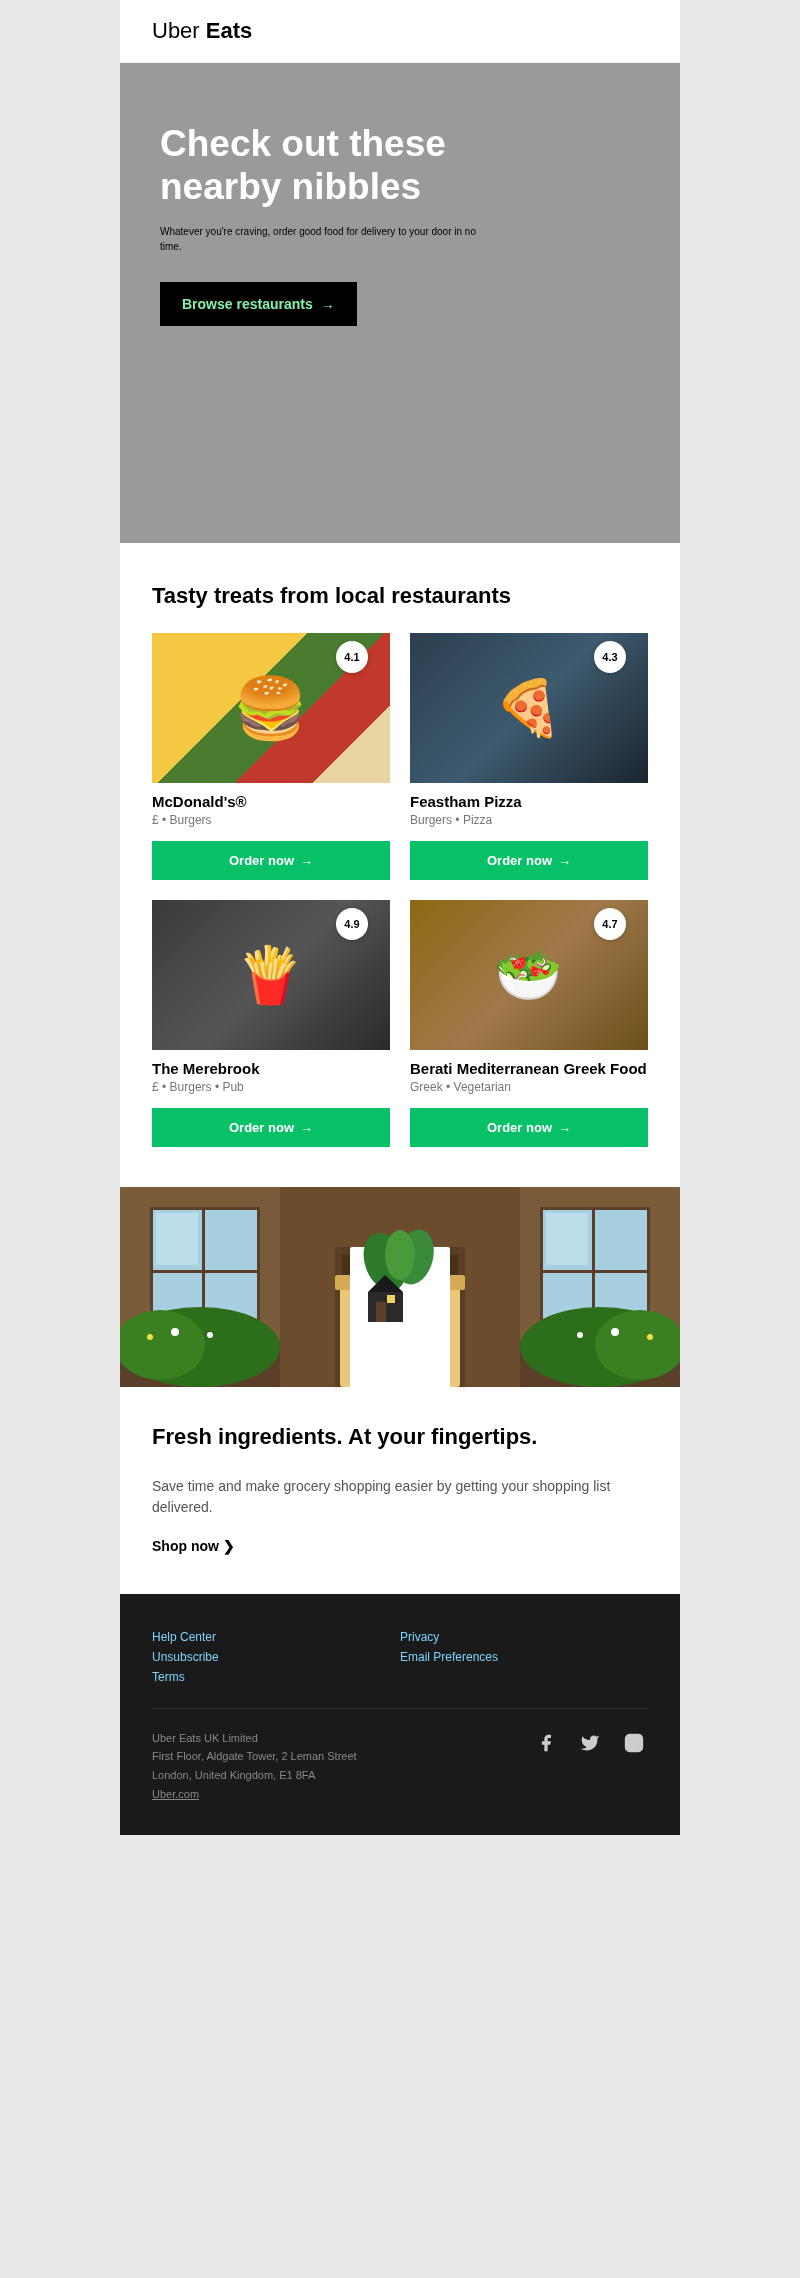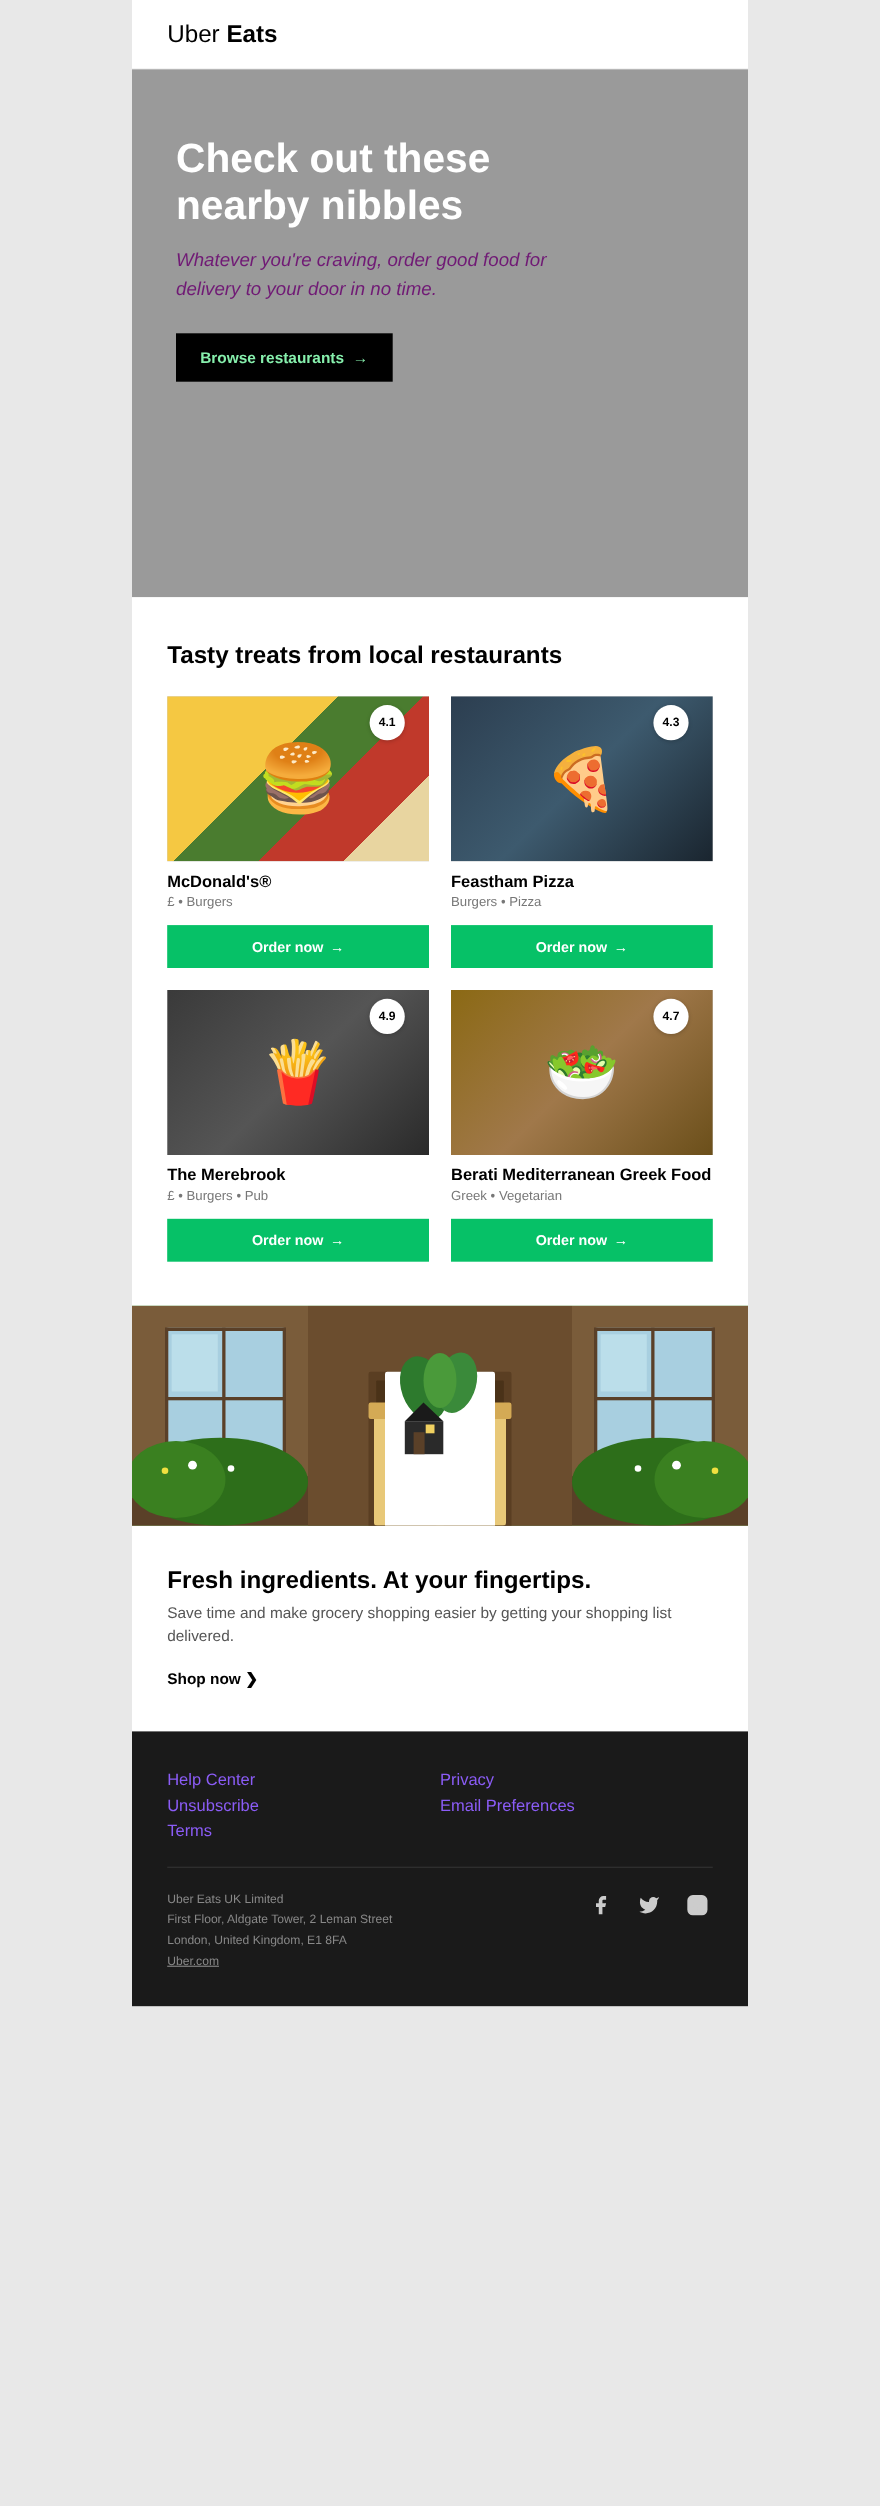--- a/index.html
+++ b/index.html
@@ -37,26 +37,25 @@
     }
     .hero-title {
       font-size: 37px;
       font-weight: 800;
       color: #ffffff;
       line-height: 1.15;
       margin-bottom: 16px;
       max-width: 340px;
     }
     .hero-subtitle {
-      font-size: 17px;
-      color: #701a75;
+      font-size: 10px;
+      color: #000000;
       line-height: 1.5;
       margin-bottom: 28px;
       max-width: 340px;
-      font-style: italic;
     }
     .hero-btn {
       display: inline-flex;
       align-items: center;
       background: #000000;
       color: #86efac;
       font-size: 14px;
       font-weight: 700;
       padding: 14px 22px;
       border: none;
@@ -215,21 +214,21 @@
 
     
     .fresh-section {
       background: #ffffff;
       padding: 36px 32px 40px;
     }
     .fresh-title {
       font-size: 22px;
       font-weight: 800;
       color: #000;
-      margin-bottom: 4px;
+      margin-bottom: 24px;
       line-height: 1.3;
     }
     .fresh-subtitle {
       font-size: 14px;
       color: #555;
       line-height: 1.5;
       margin-bottom: 20px;
     }
     .shop-btn {
       font-size: 14px;
@@ -249,22 +248,22 @@
       padding: 36px 32px 32px;
       color: #ccc;
     }
     .footer-links-row {
       display: grid;
       grid-template-columns: 1fr 1fr;
       gap: 6px 0;
       margin-bottom: 24px;
     }
     .footer-link {
-      font-size: 15px;
-      color: #8b5cf6;
+      font-size: 12px;
+      color: #7dd3fc;
       text-decoration: none;
       cursor: pointer;
     }
     .footer-divider {
       border: none;
       border-top: 1px solid #333;
       margin-bottom: 20px;
     }
     .footer-bottom {
       display: flex;

